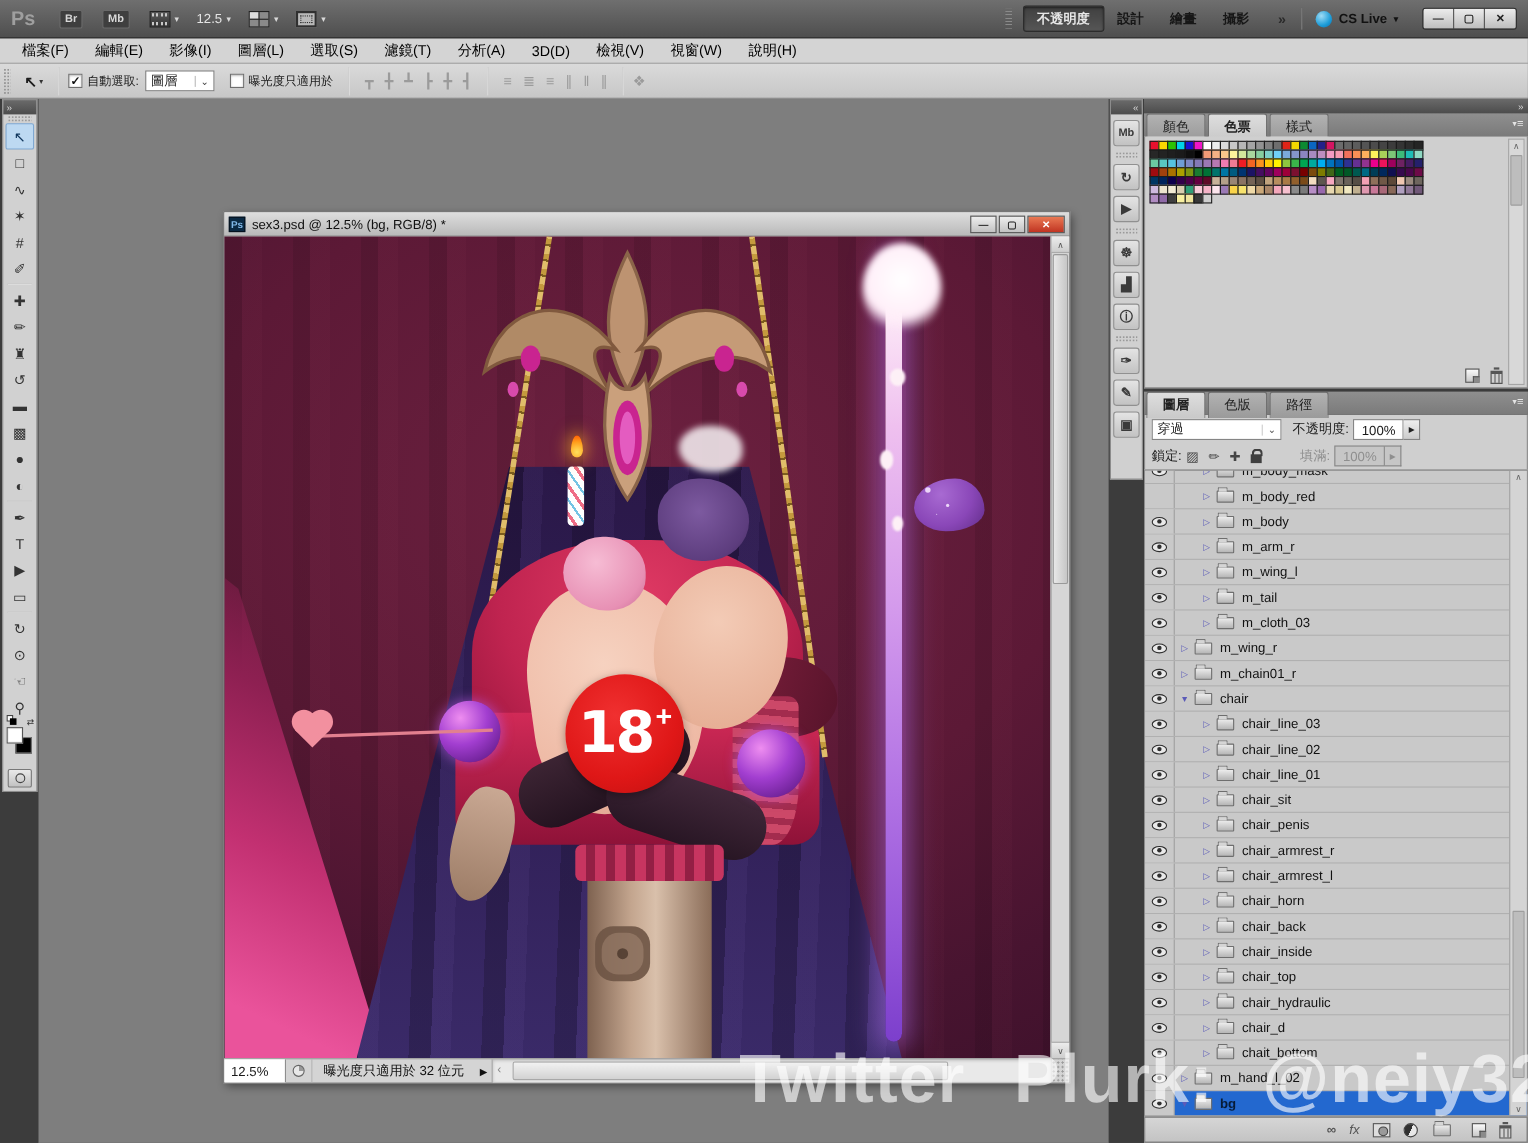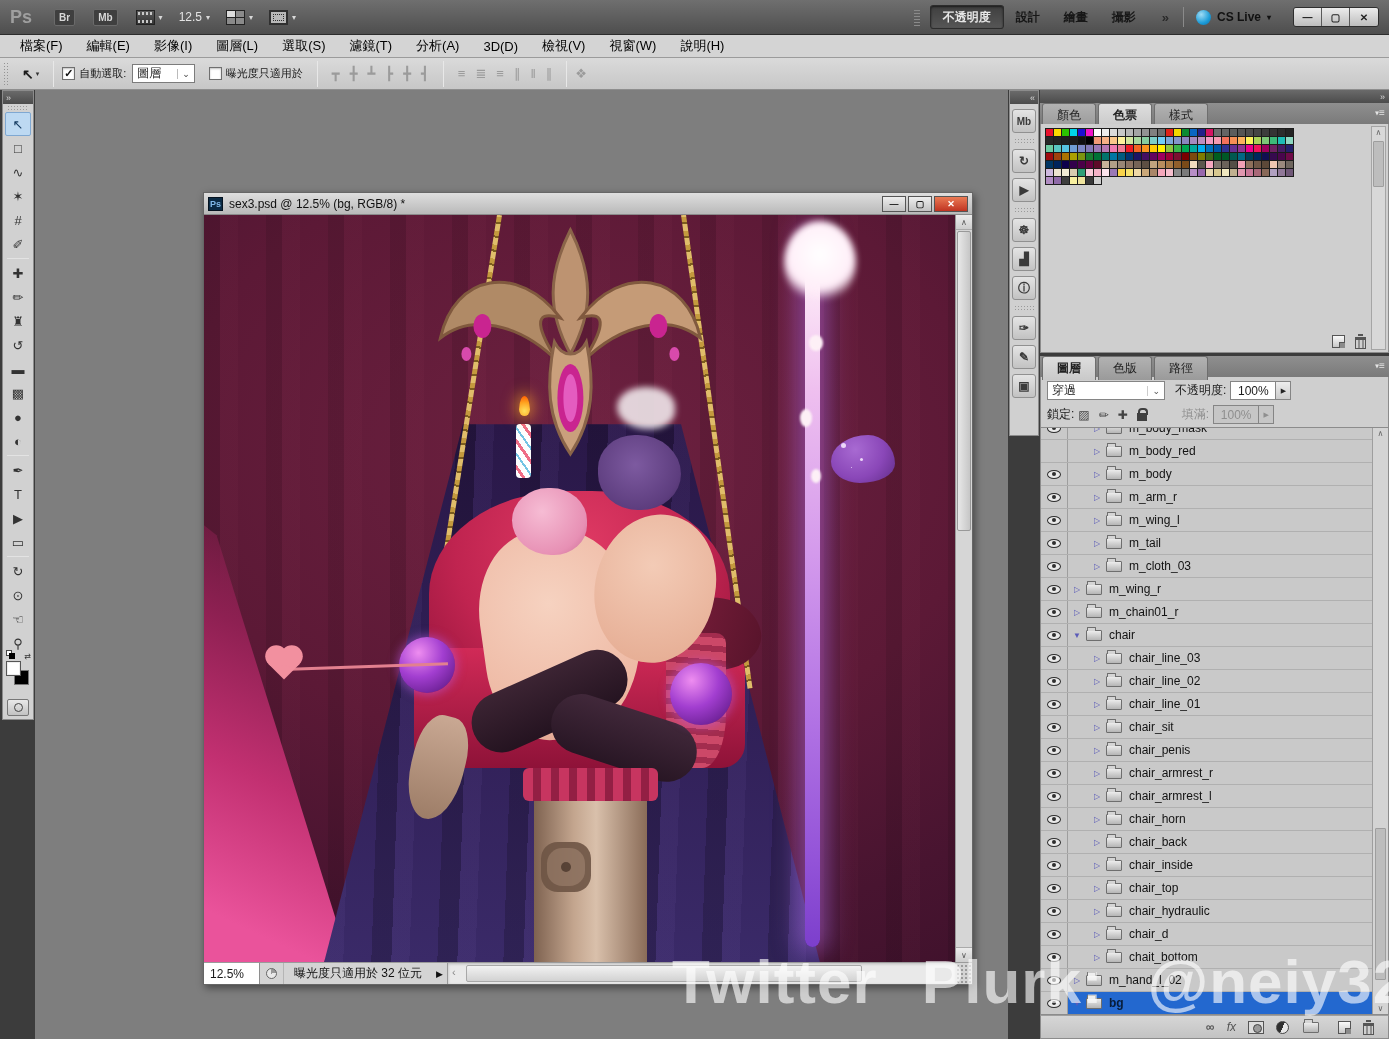--- a/index.html
+++ b/index.html
@@ -477,20 +477,24 @@
             <div class="orb a"></div>
             <div class="orb b"></div>
             <div class="staff"></div>
             <div class="staff-foam"></div>
             <span class="foam-dot" style="left:80.5%; top:16%; width:14px; height:16px;"></span>
             <span class="foam-dot" style="left:79.4%; top:26%; width:12px; height:18px;"></span>
             <span class="foam-dot" style="left:80.8%; top:34%; width:10px; height:14px;"></span>
             <div class="blob"></div>
             <div class="arrow-shaft"></div>
             <div class="heart"></div>
+            <div class="badge18">
+              <b>18</b>
+                <sup>+</sup>
+            </div>
           </div>
         </div>
         <div class="vscroll">
           <div class="vs-arrow">∧</div>
           <div class="vs-thumb"></div>
           <div class="vs-arrow bot">∨</div>
         </div>
       </div>
       <div class="doc-status">
         <span class="st-zoom">12.5%</span>

